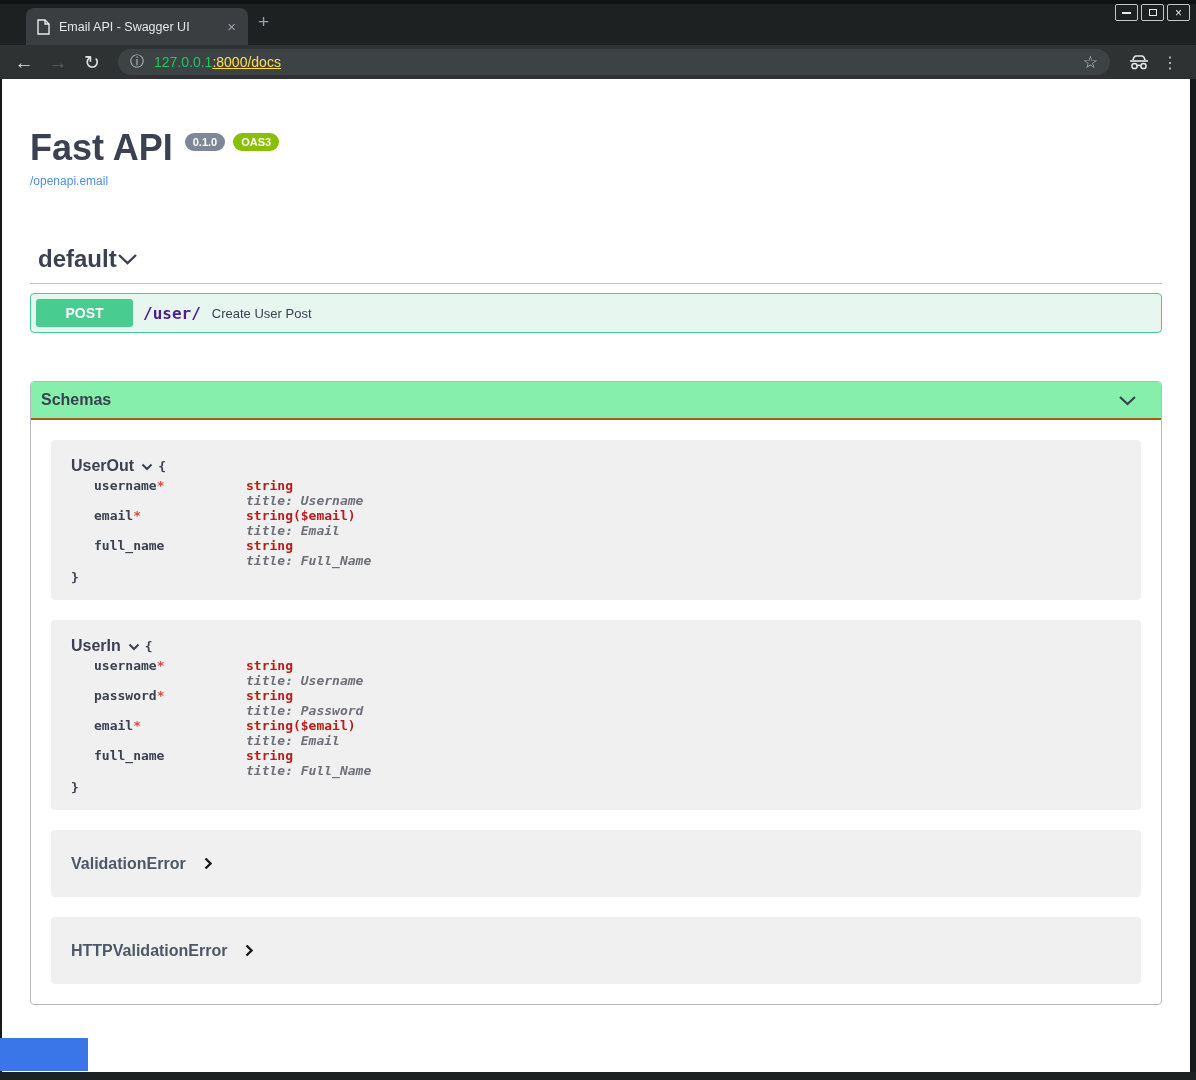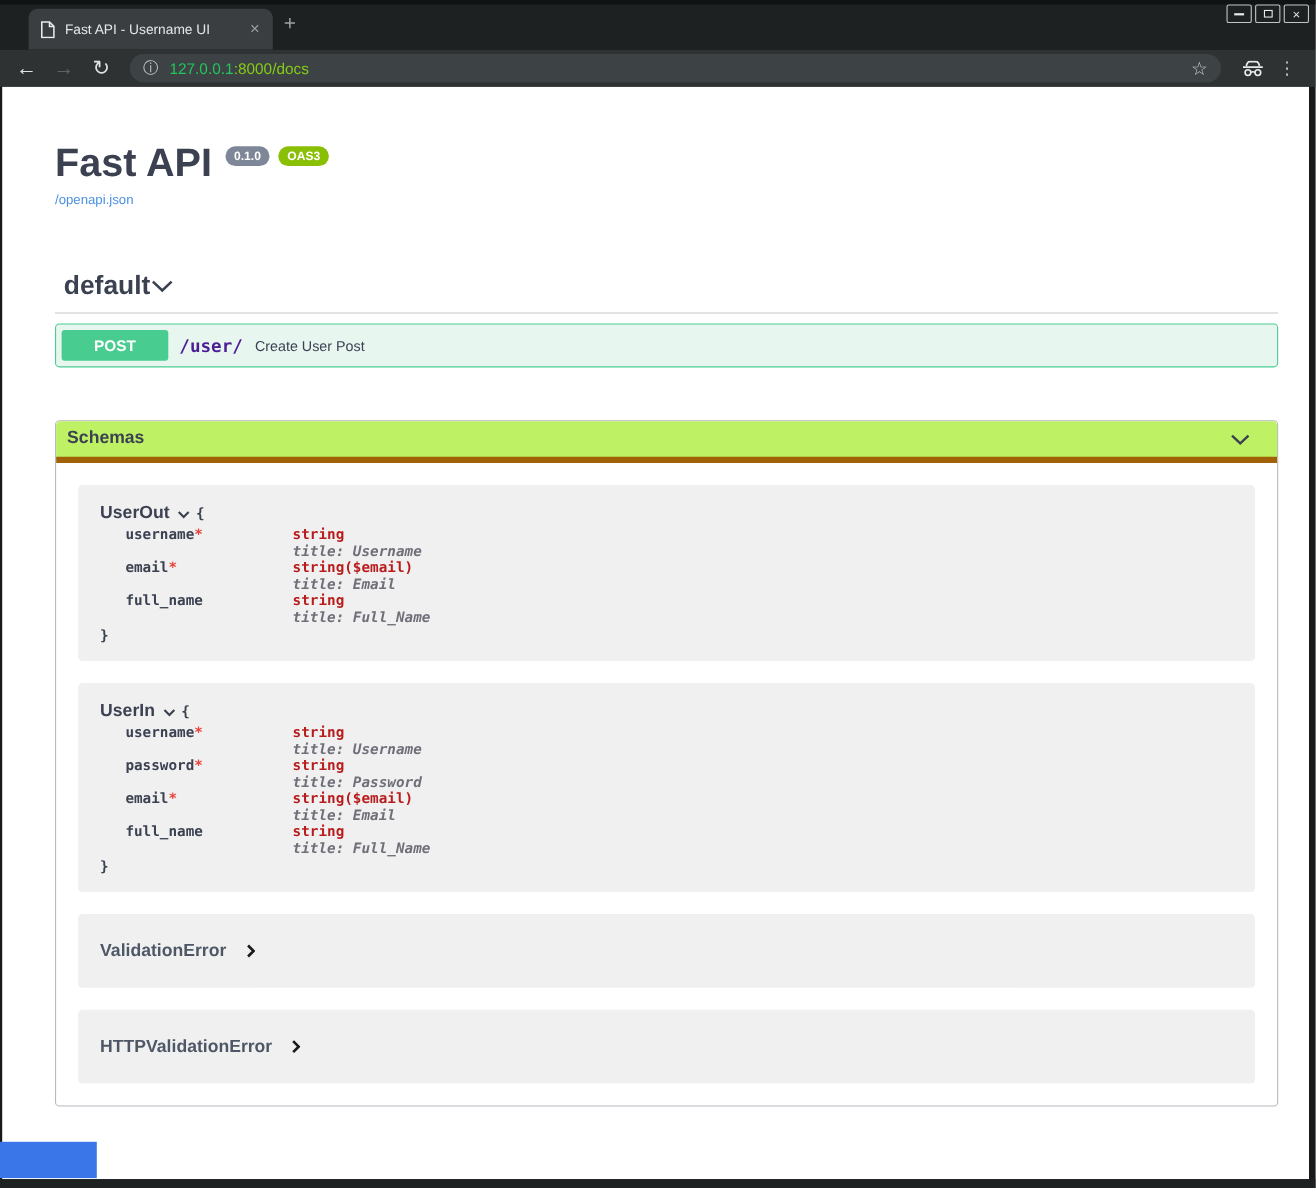--- a/index.html
+++ b/index.html
@@ -23,28 +23,28 @@
   .glyph-close { font-size:12px; line-height:12px; color:#e8eaed; }
 
   .toolbar { height:34px; background:#2e3233; display:flex; align-items:center; padding:0 12px; }
   .nav-icon { font-size:19px; line-height:19px; color:#dfe2e3; width:24px; text-align:center; }
   .nav-icon.disabled { color:#5c6265; }
   .nav-icon + .nav-icon { margin-left:10px; }
   .omnibox { flex:1; height:26px; background:#3d4244; border-radius:13px; display:flex;
              align-items:center; padding:0 12px; margin:0 10px 0 14px; font-size:14px; }
   .info-icon { color:#c3c7ca; font-size:14px; margin-right:10px; }
   .url-host { color:#22c55e; }
-  .url-rest { color:#84cc16; }
+  .url-rest { color:#fde047;text-decoration:underline; }
   .star-icon { margin-left:auto; color:#c3c7ca; font-size:17px; }
   .incog { margin:0 6px 0 8px; display:flex; align-items:center; }
   .menu-dots { color:#c3c7ca; font-size:16px; padding:0 6px; letter-spacing:0; }
 
   
   .page { position:absolute; top:79px; left:2px; right:6px; bottom:8px; background:#fff; overflow:hidden; }
-  .content { padding:0 28px;margin-left:20px; }
+  .content { padding:0 28px; }
 
   .api-head { margin-top:50px; display:flex; align-items:flex-start; }
   .api-title { font-size:36px; font-weight:700; color:#3b4151; line-height:38px; }
   .badge { font-size:11px; font-weight:700; color:#fff; border-radius:10px; padding:3px 8px; margin-top:4px; }
   .badge-version { background:#7d8797; margin-left:12px; }
   .badge-oas { background:#89bf04; margin-left:8px; }
   .spec-link { display:inline-block; margin-top:7px; font-size:12px; color:#4990e2; text-decoration:none; }
 
   .section-default { margin-top:56px; }
   .section-header { display:flex; align-items:center; padding:0 26px 0 8px; }
@@ -52,21 +52,21 @@
   .section-divider { margin-top:10px; border-bottom:1px solid rgba(59,65,81,.3); }
 
   .opblock { margin-top:9px; height:40px; background:#e8f6f0; border:1px solid #49cc90; border-radius:4px;
              display:flex; align-items:center; padding:0 10px 0 5px; }
   .method-badge { width:97px; height:28px; background:#49cc90; border-radius:3px; color:#fff;
                   font-weight:700; font-size:14px; display:flex; align-items:center; justify-content:center; }
   .op-path { margin-left:10px; font-family:"DejaVu Sans Mono",monospace; font-size:16px; font-weight:700; color:#4c1d95; }
   .op-summary { margin-left:11px; font-size:13px; color:#3b4151; }
 
   .schemas { margin-top:48px; border:1px solid #b6b9bf; border-radius:4px; }
-  .schemas-header { height:38px; background:#bef264; border-bottom:6px solid #a16207; border-radius:4px 4px 0 0;
+  .schemas-header { height:38px; background:#86efac; border-bottom:2px solid #a16207; border-radius:4px 4px 0 0;
                     display:flex; align-items:center; justify-content:space-between; padding:0 24px 0 10px; }
   .schemas-title { font-size:16px; font-weight:700; color:#3b4151; }
   .schemas-body { padding:20px; }
 
   .model-box { background:#f0f0f0; border-radius:4px; padding:17px 20px 15px 20px; margin-bottom:20px; }
   .model-box:last-child { margin-bottom:0; }
   .model-title-row { display:flex; align-items:center; }
   .model-name { font-size:16px; font-weight:700; color:#3b4151; }
   .model-toggle { margin:2px 5px 0 7px; display:flex; }
   .brace { font-family:"DejaVu Sans Mono",monospace; font-size:13px; font-weight:700; color:#3b4151; }
@@ -95,21 +95,21 @@
   <div class="tabstrip">
     <div class="topstrip"></div>
 
     <div class="tab">
       <span style="display:flex;">
         <svg width="14" height="16" viewBox="0 0 14 16">
             <path d="M2 1 h7 l4 4 v10 H2 Z" fill="none" stroke="#e8eaed" stroke-width="1.4"></path>
             <path d="M9 1 v4 h4" fill="none" stroke="#e8eaed" stroke-width="1.4"></path>
           </svg>
       </span>
-      <span class="tab-title">Fast API - Username UI</span>
+      <span class="tab-title">Email API - Swagger UI</span>
       <span class="tab-close">×</span>
     </div>
 
     <span class="newtab">+</span>
 
     <div class="win-controls">
       <div class="win-btn">
           <span class="glyph-min"></span>
         </div>
       <div class="win-btn">
@@ -147,21 +147,21 @@
 </div>
 
 <div class="page">
   <div class="content">
 
     <div class="api-head">
       <span class="api-title">Fast API</span>
       <span class="badge badge-version">0.1.0</span>
       <span class="badge badge-oas">OAS3</span>
     </div>
-    <a class="spec-link">/openapi.json</a>
+    <a class="spec-link">/openapi.email</a>
 
     <div class="section-default">
       <div class="section-header">
         <span class="section-title">default</span>
         <span style="display:flex;">
           <svg width="21" height="12" viewBox="0 0 21 12">
               <polyline points="2,2 10.5,10 19,2" fill="none" stroke="#3b4151" stroke-width="2.4"></polyline>
             </svg>
         </span>
       </div>

